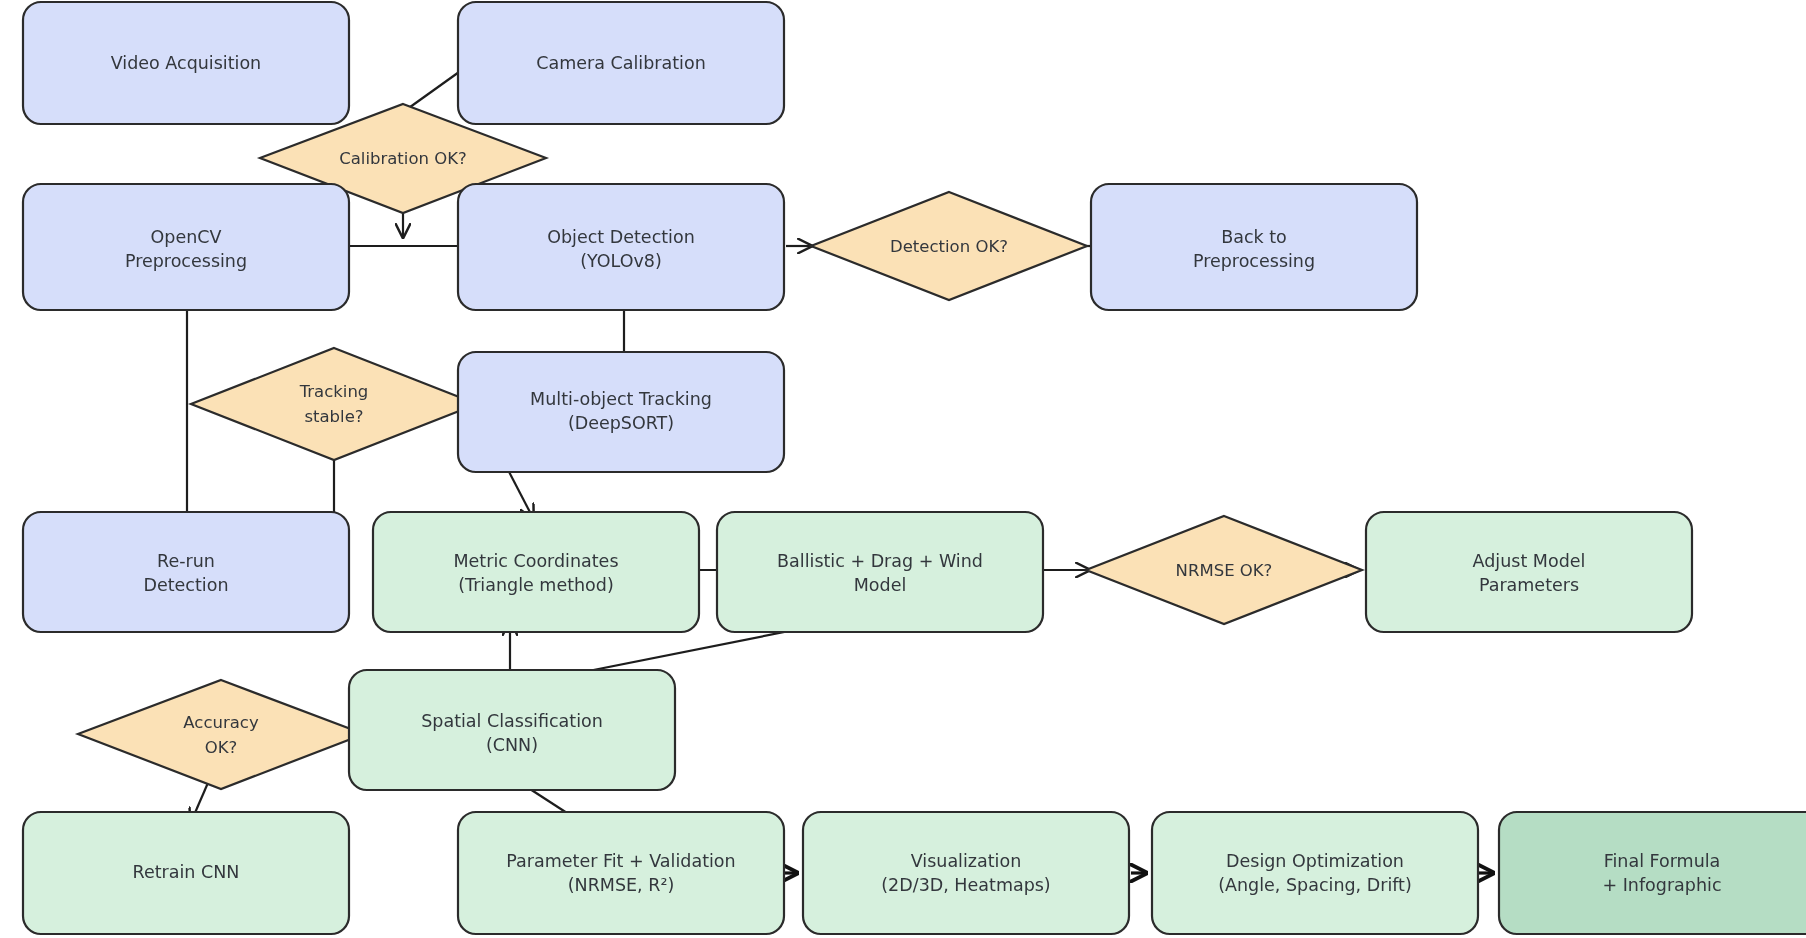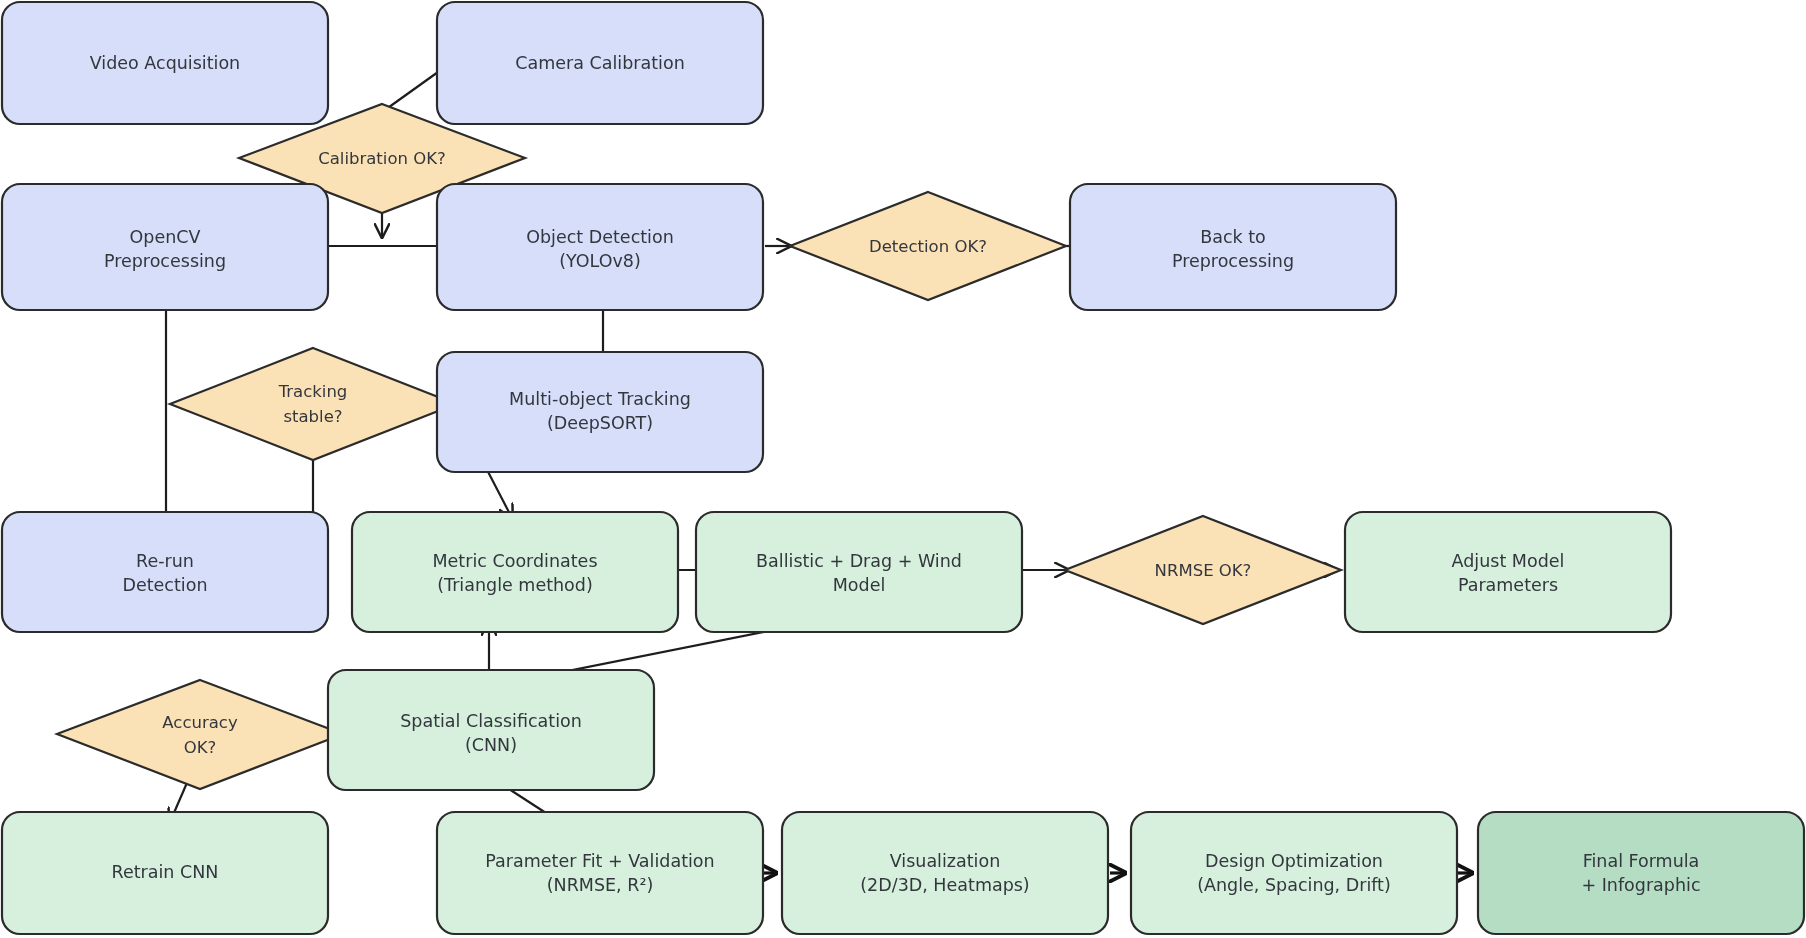--- a/index.html
+++ b/index.html
@@ -10,20 +10,21 @@
   body {
     width: 1806px;
     height: 938px;
     font-family: "DejaVu Sans", sans-serif;
     overflow: hidden;
   }
   #diagram-root {
     position: relative;
     width: 1460px;
     height: 938px;
+    padding-left: 21px;
   }
   svg.flow {
     display: block;
     width: 1806px;
     height: 938px;
   }
   .node-shape {
     stroke: #2b2b2b;
     stroke-width: 2.2;
   }

